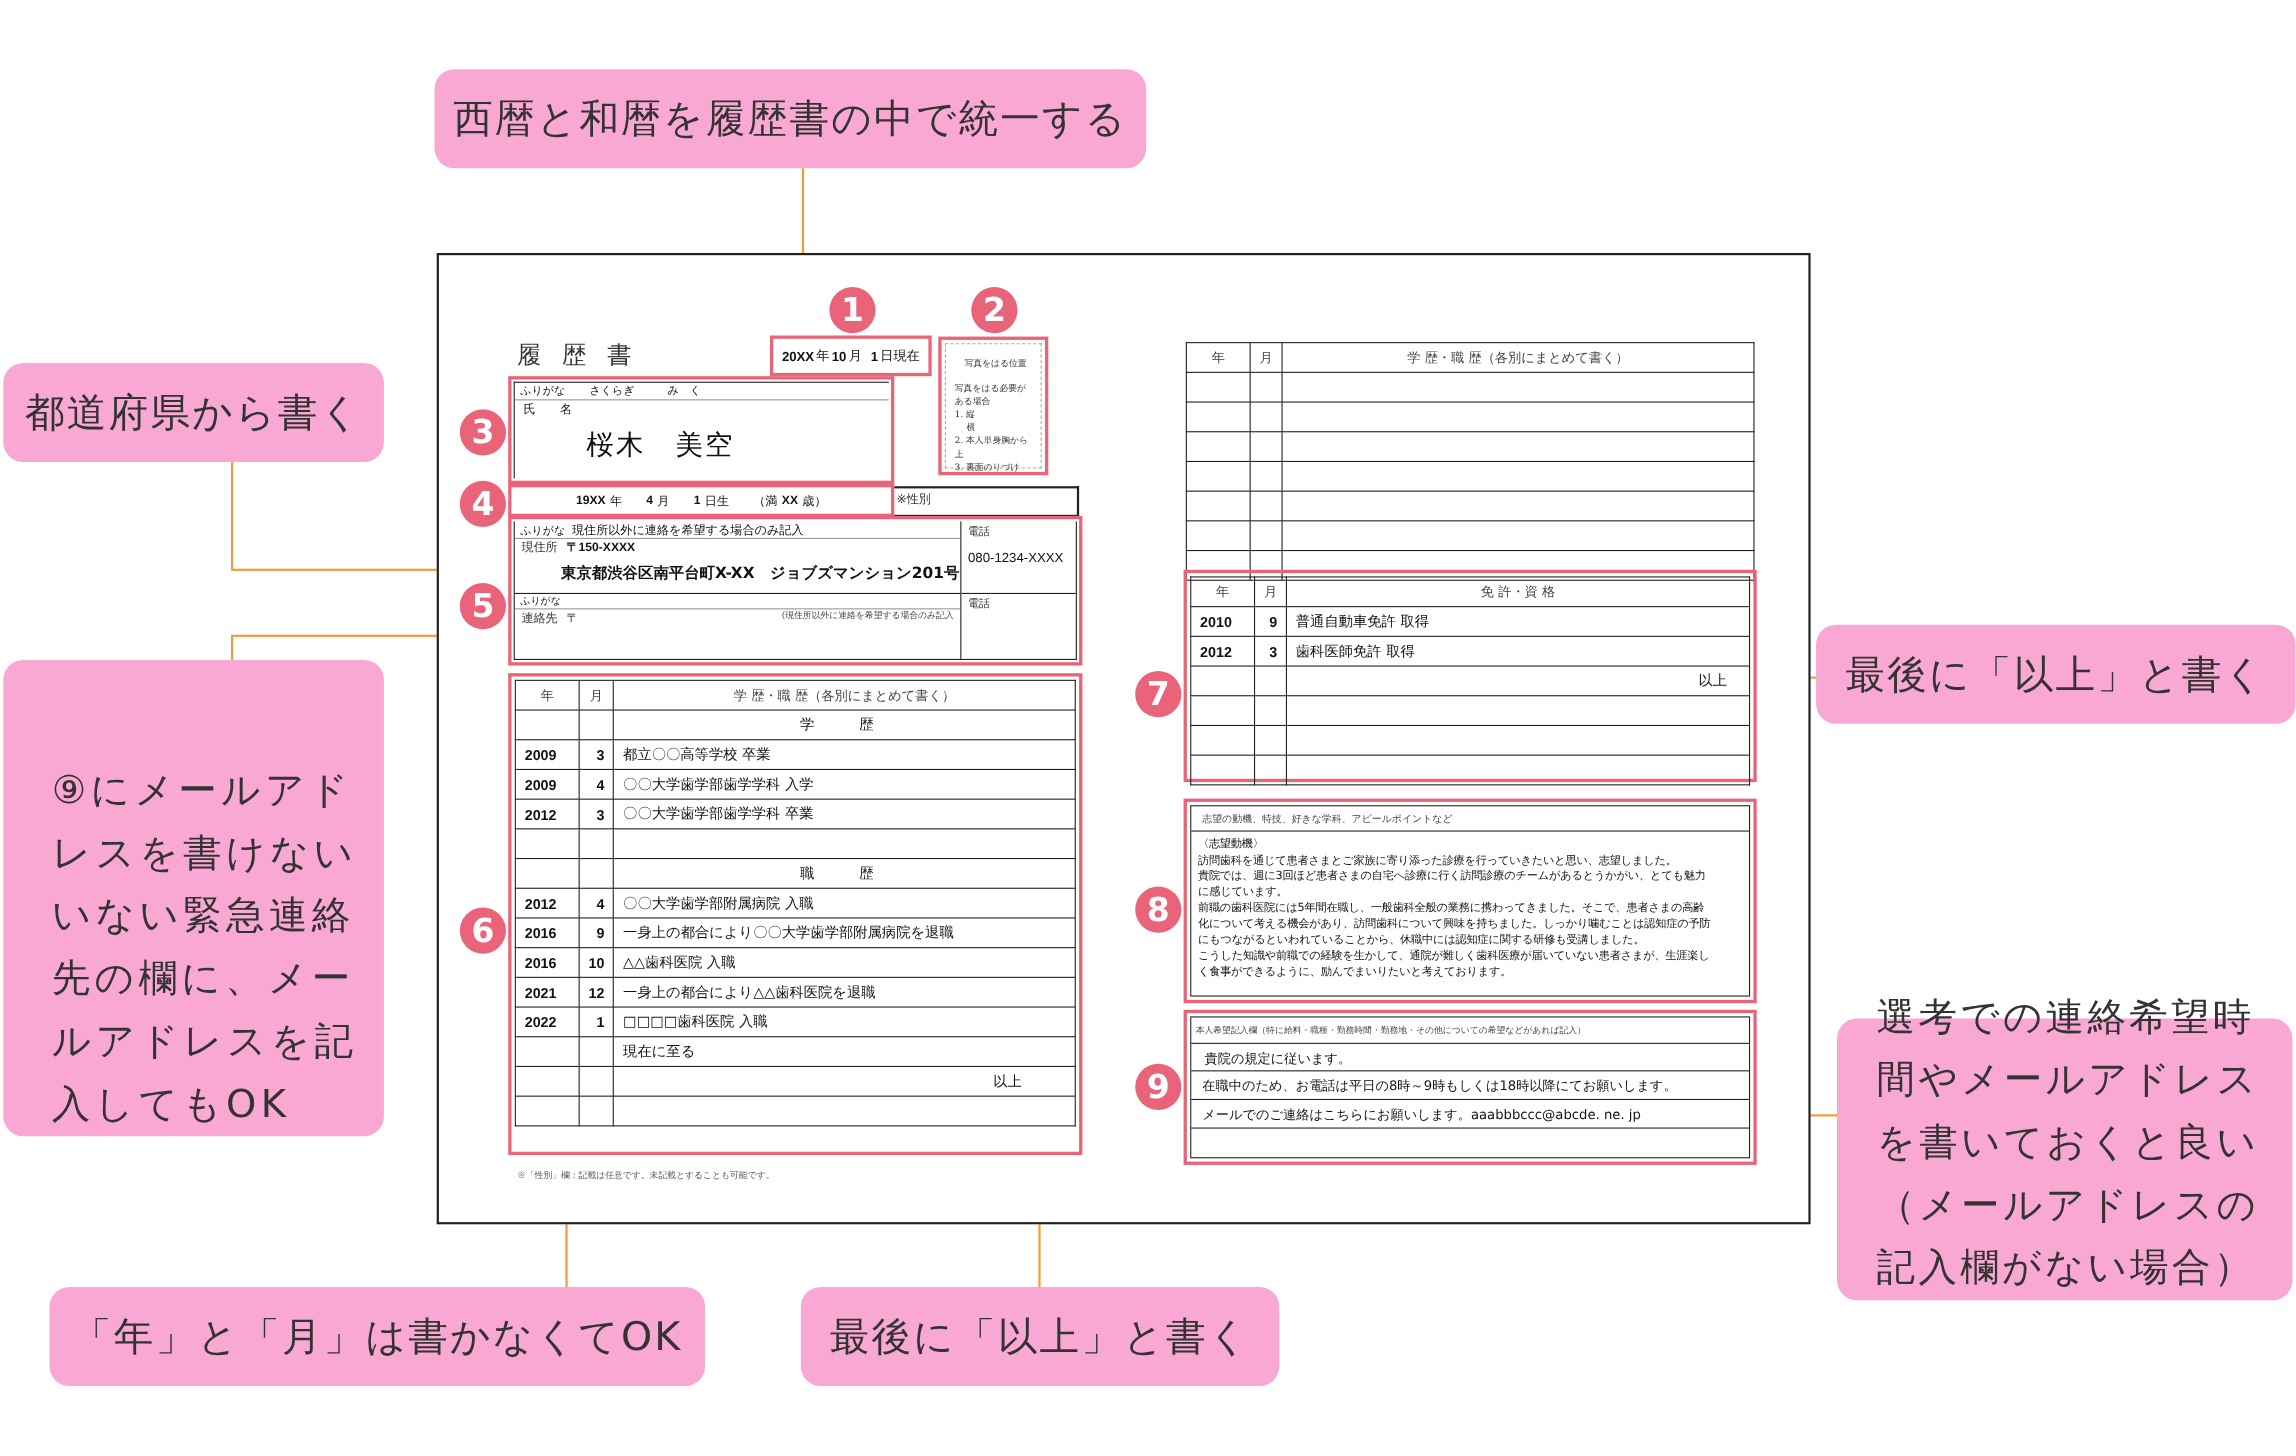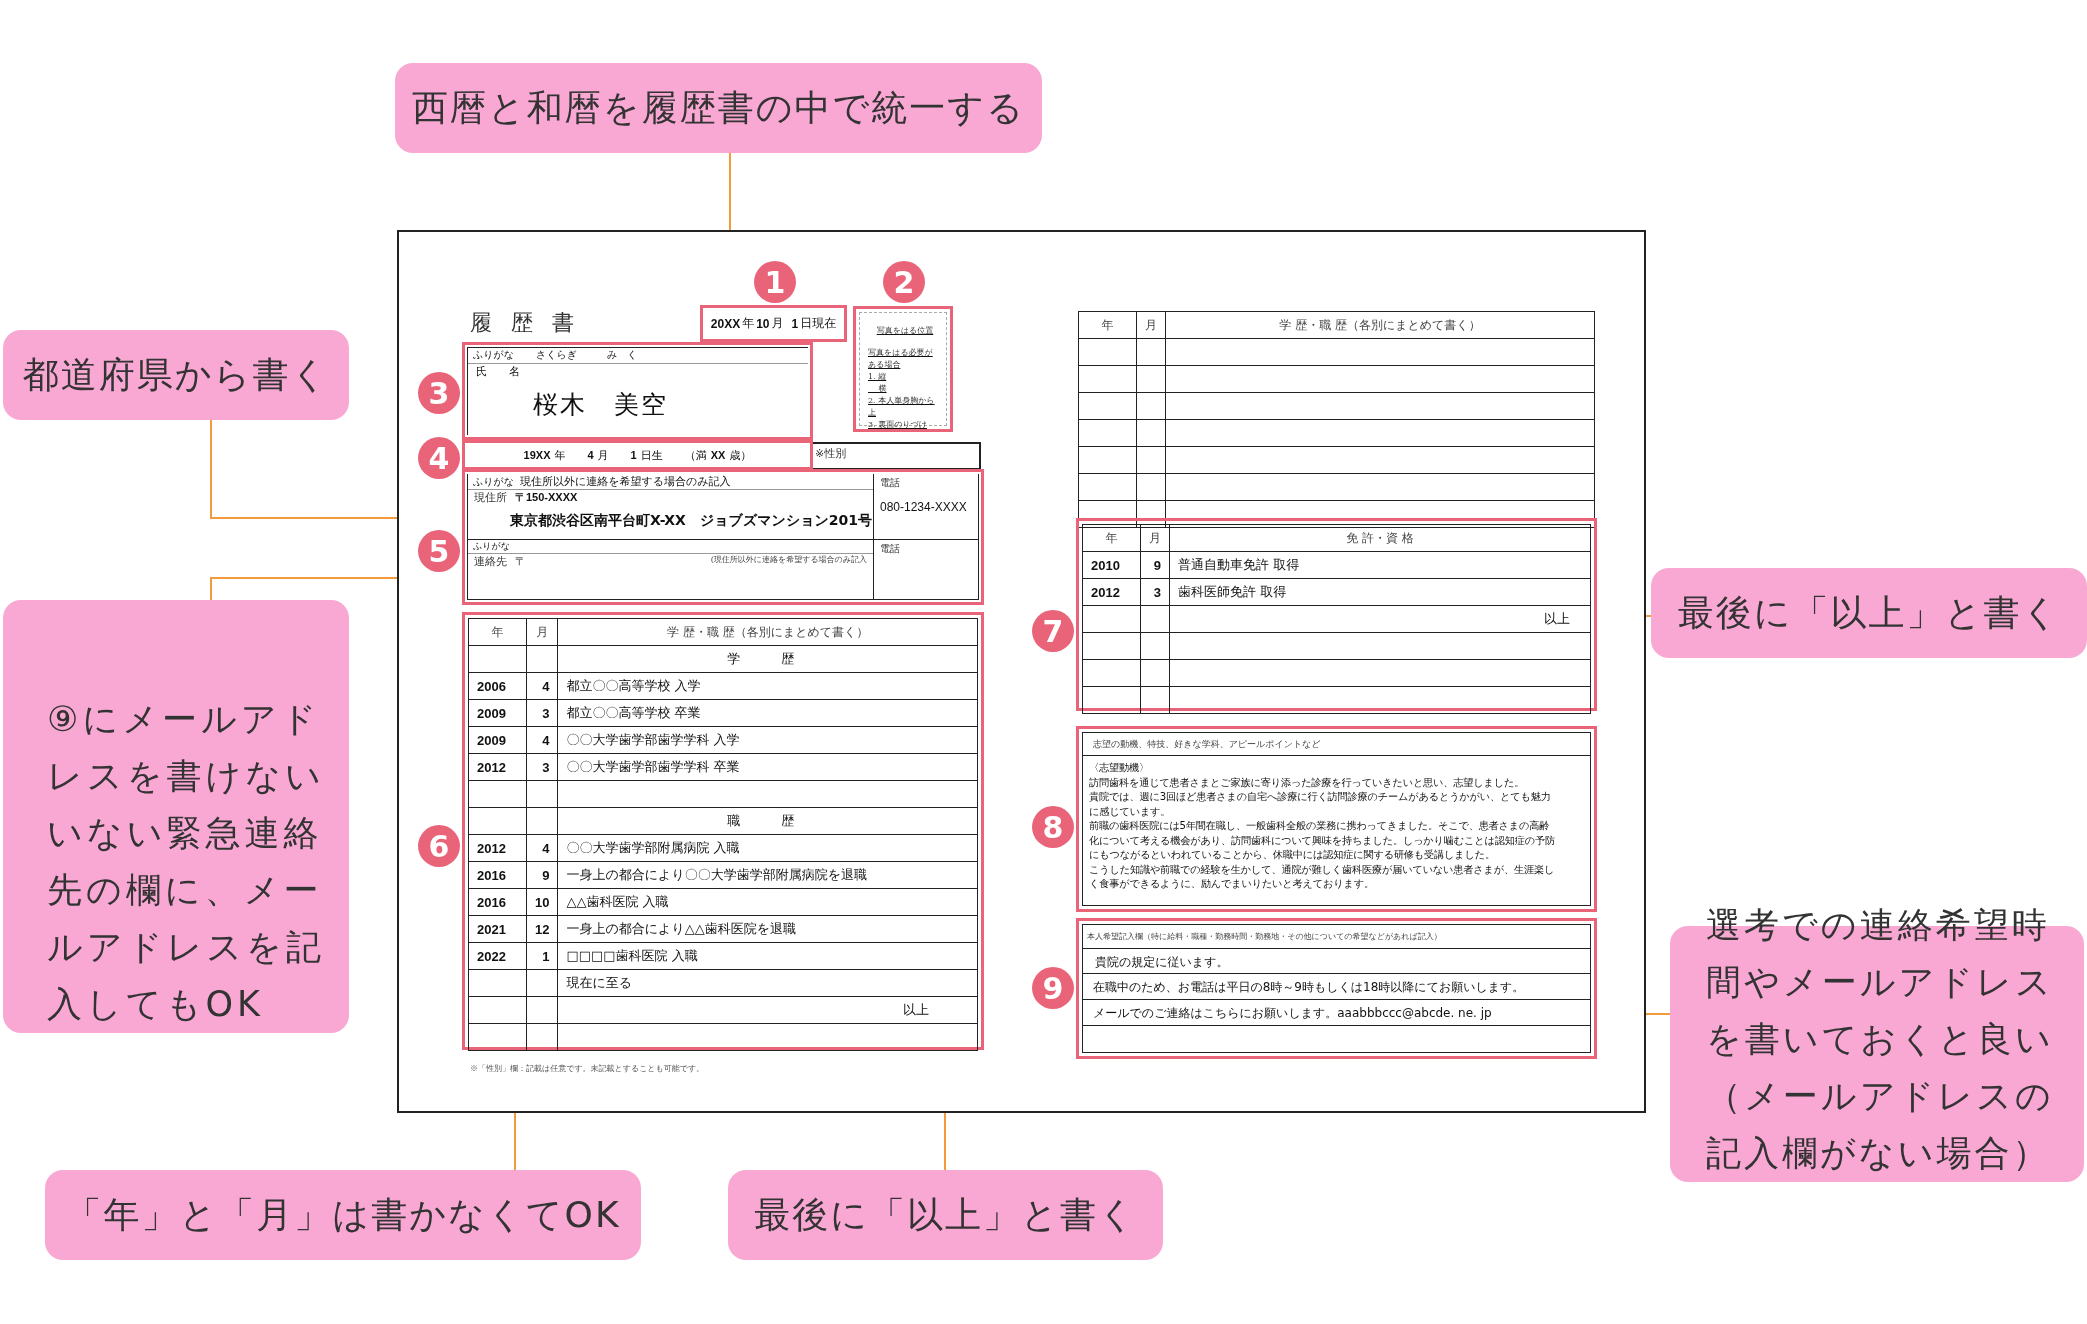--- a/index.html
+++ b/index.html
@@ -118,21 +118,21 @@
 <div class="pink" style="left:700px; top:305px; width:147px; height:37px; display:flex; align-items:center; justify-content:center; font-size:12px; gap:2px;">
   <b class="mono-num">20XX</b>
   <span>年</span>
   <b class="mono-num">10</b>
   <span>月</span>
   <b class="mono-num" style="margin-left:6px;">1</b>
   <span>日現在</span>
 </div>
 
 <div class="badge" style="left:883px; top:261px;">2</div>
-<div class="pink" style="left:853px; top:306px; width:100px; height:126px; padding:3px;text-decoration:underline;">
+<div class="pink" style="left:853px; top:306px; width:100px; height:126px; padding:3px;">
   <div class="serif" style="border:1.5px dashed #aaa; width:100%; height:100%; font-size:8px; color:#333; padding:12px 4px 0 8px; line-height:12px;">
     <div style="text-align:center; margin-bottom:10px;">写真をはる位置</div>
     <div>写真をはる必要が</div>
     <div>ある場合</div>
     <div>1. 縦</div>
     <div>　 横</div>
     <div>2. 本人単身胸から上</div>
     <div>3. 裏面のりづけ</div>
   </div>
 </div>
@@ -209,25 +209,20 @@
       <td class="yr hd serif">年</td>
       <td class="mo hd serif" style="text-align:center;">月</td>
       <td class="hd serif">学 歴・職 歴（各別にまとめて書く）</td>
     </tr>
     <tr>
           <td class="yr"></td>
           <td class="mo"></td>
           <td class="sec">学　歴</td>
         </tr>
     <tr>
-          <td class="yr mono-num"><b>2006</b></td>
-          <td class="mo mono-num"><b>4</b></td>
-          <td>都立〇〇高等学校 入学</td>
-        </tr>
-    <tr>
           <td class="yr mono-num"><b>2009</b></td>
           <td class="mo mono-num"><b>3</b></td>
           <td>都立〇〇高等学校 卒業</td>
         </tr>
     <tr>
           <td class="yr mono-num"><b>2009</b></td>
           <td class="mo mono-num"><b>4</b></td>
           <td>〇〇大学歯学部歯学学科 入学</td>
         </tr>
     <tr>

